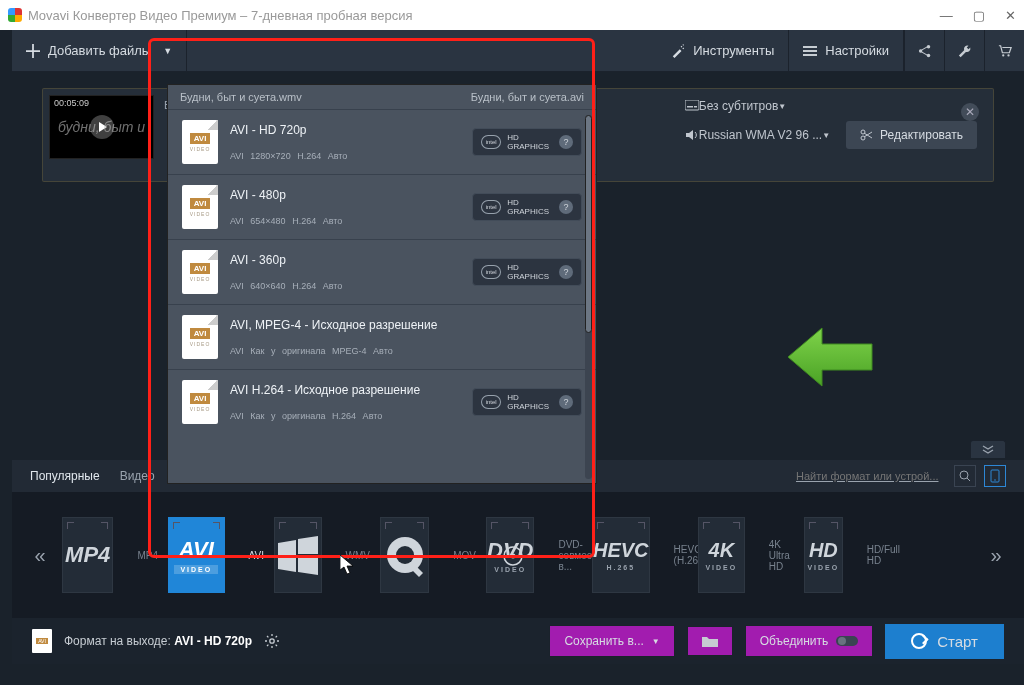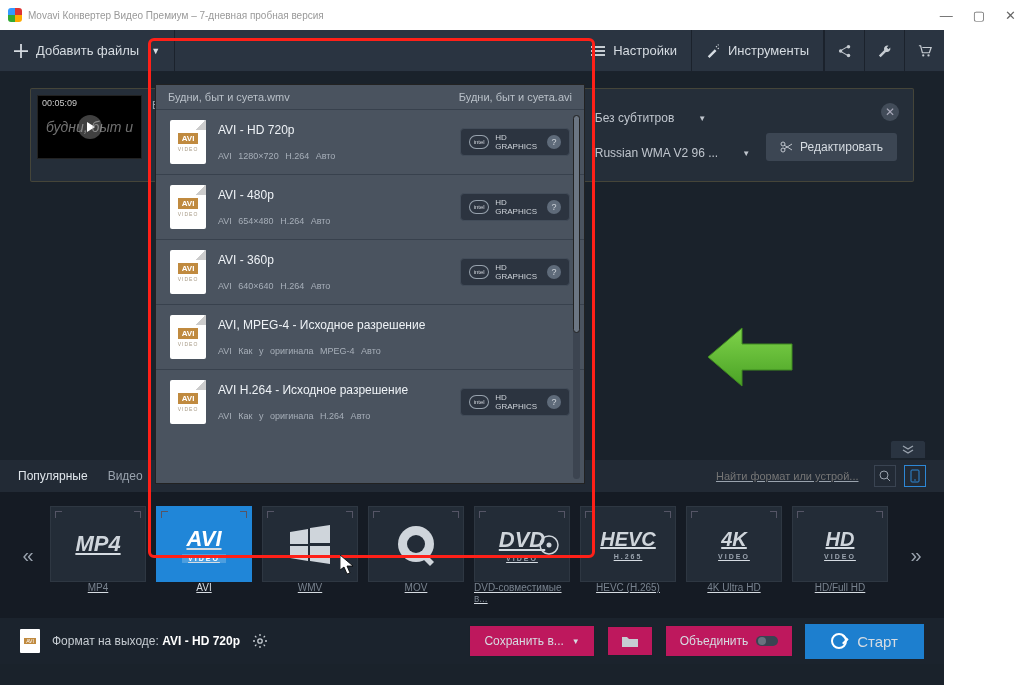--- a/index.html
+++ b/index.html
@@ -1,23 +1,23 @@
 <!DOCTYPE html>
 <html><head>
 <meta charset="utf-8">
 <style>
   * { box-sizing: border-box; margin: 0; padding: 0; font-family: "Segoe UI", Arial, sans-serif; }
   html, body { width: 1024px; height: 685px; background: #fff; overflow: hidden; }
   .window-chrome { height: 30px; background: #fff; display: flex; align-items: center; padding: 0 8px; gap: 6px; }
   .logo { width: 14px; height: 14px; background:
     conic-gradient(#d33 0 25%, #fa0 0 50%, #3a3 0 75%, #39f 0 100%); border-radius: 3px; }
-  .title { font-size: 10px; color: #999; text-align: center; }
+  .title { font-size: 13px; color: #999; text-align: center; }
   .chrome-btns { margin-left: auto; display: flex; gap: 20px; font-size: 13px; color: #666; }
 
-  .app { position: relative; width: 944px; height: 655px; background: #1a222b; color: #d6dce2; overflow: hidden; }
+  .app { position: relative; width: 1024px; height: 655px; background: #1a222b; color: #d6dce2; overflow: hidden; padding-left: 12px; }
 
   
   .toolbar { height: 42px; background: #2a3441; display: flex; align-items: stretch; border-bottom: 1px solid #1b222c;}
   .tb-btn { padding: 0 14px; display:flex; align-items:center; gap:8px; font-size: 13px; color:#d6dce2; border-right:1px solid #1b222c; cursor:pointer;}
   .tb-btn svg, .tb-btn .ico { width:14px; height:14px; fill:#d6dce2; }
   .spacer { flex:1; }
   .tb-icon { width:40px; display:flex; align-items:center; justify-content:center; border-left:1px solid #1b222c; cursor:pointer;}
   .tb-icon svg { width:14px;height:14px;fill:#c6ccd2;}
 
   
@@ -27,21 +27,21 @@
   .file-row { position:absolute; left:30px; top:16px; right:30px; height:94px;
     border:1px solid #c8a43a33; border-radius:2px; background:#252e39; display:flex; align-items:flex-start; padding:6px; gap:10px;}
   .thumb { position:relative; width:105px; height:64px; background:#000; display:flex; align-items:center; justify-content:center; border:1px solid #222;}
   .thumb .tc { position:absolute; top:2px; left:4px; font-size:9px; color:#ccc;}
   .thumb .ghost { position:absolute; font-size:14px; color:#bbb; opacity:.6; font-style:italic;}
   .thumb .play { width:24px;height:24px; border-radius:12px; background:rgba(128,128,128,.5); display:flex;align-items:center;justify-content:center;}
   .thumb .play::after { content:""; border-left:8px solid #fff; border-top:5px solid transparent; border-bottom:5px solid transparent; margin-left:2px;}
   .row-main { flex:1; padding:4px 0;}
   .row-titles { display:flex; gap:16px; font-size:11px; color:#9aa3ae;}
   .row-right { padding:4px 10px; display:flex; flex-direction:column; gap:8px; align-items:flex-start;}
-  .pill { display:flex; align-items:center; gap:24px; font-size:12px; color:#c0c6ce;margin-top:12px;}
+  .pill { display:flex; align-items:center; gap:0; font-size:12px; color:#c0c6ce;}
   .edit-btn { background:#3c4653; padding:7px 14px; border-radius:3px; font-size:12px; display:flex; gap:8px; align-items:center; cursor:pointer;}
   .close-x { position:absolute; right:14px; top:14px; width:18px; height:18px; border-radius:9px; background:#424c59; display:flex;align-items:center;justify-content:center; font-size:12px; color:#aab; cursor:pointer;}
 
   
   .big-arrow { position:absolute; right:150px; top:250px; }
 
   
   .tabbar { position:absolute; left:0; right:0; bottom:0; height:32px; background:#222a35; display:flex; align-items:center; padding:0 18px; gap:20px; font-size:12px;}
   .tab { color:#9aa3ae; cursor:pointer;}
   .tab.active { color:#e0e6ec;}
@@ -67,21 +67,21 @@
   .intel-badge .intel-ring { width:20px;height:14px; border:1px solid #96a1ac; border-radius:50%/70%; display:flex;align-items:center;justify-content:center; font-size:6px;}
   .intel-badge .q { width:14px;height:14px; border-radius:7px; background:#5f6b7a; display:flex;align-items:center;justify-content:center; font-size:9px; margin-left:4px;}
   .preset-scroll { position:absolute; right:4px; top:30px; bottom:4px; width:7px; background:#3c4450; border-radius:4px;}
   .preset-scroll .thumb { position:absolute; top:0; left:0; right:0; height:60%; background:#6c7683; border-radius:4px;}
 
   .red-rect { position:absolute; left:148px; top:8px; width:447px; height:520px; border:3px solid #ff2018; border-radius:6px; z-index:30; pointer-events:none;}
 
   
   .carousel { height:126px; background:#151b24; display:flex; align-items:center; padding:0 16px; gap:10px;}
   .car-arrow { width:24px; display:flex; justify-content:center; font-size:20px; color:#9aa3ae; cursor:pointer;}
-  .tile { width:96px; display:flex; flex-direction:column; align-items:center; gap:0; cursor:pointer;text-decoration:underline;}
+  .tile { width:96px; display:flex; flex-direction:row; align-items:center; gap:24px; cursor:pointer;}
   .tile .box { width:96px; height:76px; background:#232c37; border:1px solid #2e3742; display:flex; align-items:center; justify-content:center; font-weight:bold; position:relative;}
   .tile .box::before { content:""; position:absolute; top:4px; left:4px; width:6px;height:6px; border-top:1px solid #556; border-left:1px solid #556;}
   .tile .box::after { content:""; position:absolute; top:4px; right:4px; width:6px;height:6px; border-top:1px solid #556; border-right:1px solid #556;}
   .tile .lbl { font-size:10px; color:#78828e;}
   .tile.active .box { background:#2086d8; border-color:#2086d8; }
   .tile.active .lbl { color:#d6dce2;}
   .box .big { font-size:20px; color:#cfd5db; font-style:italic; }
   .box .big.mp4 { font-size:22px; }
   .box .sub { font-size:7px; letter-spacing:2px; color:#9aa3ae; margin-top:2px;}
   .box.avib { flex-direction:column;}
@@ -91,21 +91,21 @@
   .box svg { fill:#cfd5db;}
 
   
   .bottom { height:46px; background:#1b232d; display:flex; align-items:center; padding:0 20px; gap:12px;}
   .small-file-ico { width:20px; height:24px; background:#fff; border-radius:1px; display:flex;align-items:center;justify-content:center;}
   .small-file-ico span{ font-size:5px; background:#c08a3f; color:#fff; padding:0 2px;}
   .bottom .out { font-size:12px; color:#c6ccd2;}
   .bottom .out b { color:#fff;}
   .gear { width:16px;height:16px; cursor:pointer;}
   .bottom .mid { flex:1;}
-  .btm-btn { padding:8px 14px; background:#be185d; font-size:12px; cursor:pointer; display:flex; gap:8px; align-items:center; border:1px solid #1a222b; }
+  .btm-btn { padding:8px 14px; background:#a21caf; font-size:12px; cursor:pointer; display:flex; gap:8px; align-items:center; border:1px solid #1a222b; }
   .start-btn { padding:9px 26px; background:#1d7fcf; font-size:15px; display:flex; align-items:center; gap:10px; cursor:pointer;}
   .start-btn .ring { width:16px;height:16px;border-radius:8px;border:2px solid #fff; position:relative;}
   .start-btn .ring::after{content:"";position:absolute;right:-2px;top:1px;width:5px;height:5px;border-top:2px solid #fff;border-right:2px solid #fff; transform:rotate(45deg);}
   .hamb { display:flex; flex-direction:column; gap:2px;}
   .hamb span{ width:14px;height:2px;background:#c6ccd2;}
 
   .cursor-fake { position:absolute; left:340px; top:525px; z-index:40; pointer-events:none;}
 </style>
 </head>
 <body>
@@ -125,32 +125,32 @@
   <div class="toolbar">
     <div class="tb-btn">
       <svg viewBox="0 0 16 16">
           <path d="M7 0h2v7h7v2H9v7H7V9H0V7h7z"></path>
         </svg>
       <span>Добавить файлы</span>
       <span style="font-size:9px;margin-left:4px;">▼</span>
     </div>
     <div class="spacer"></div>
     <div class="tb-btn">
+      <svg viewBox="0 0 16 16">
+          <path d="M2 14l8-8 2 2-8 8zM12 2l1 1-1 1-1-1zM15 5l-1 1-1-1 1-1zM14 0l1 2-2-1z"></path>
+        </svg>
+      <span>Инструменты</span>
+    </div>
+    <div class="tb-btn">
       <div class="hamb">
           <span></span>
           <span></span>
           <span></span>
         </div>
       <span>Настройки</span>
-    </div>
-    <div class="tb-btn">
-      <svg viewBox="0 0 16 16">
-          <path d="M2 14l8-8 2 2-8 8zM12 2l1 1-1 1-1-1zM15 5l-1 1-1-1 1-1zM14 0l1 2-2-1z"></path>
-        </svg>
-      <span>Инструменты</span>
     </div>
     <div class="tb-icon">
       <svg viewBox="0 0 16 16">
           <circle cx="3" cy="8" r="2"></circle>
           <circle cx="12" cy="3" r="2"></circle>
           <circle cx="12" cy="13" r="2"></circle>
           <path d="M4 7l7-4M4 9l7 4" stroke="#c6ccd2" stroke-width="1.2" fill="none"></path>
         </svg>
     </div>
     <div class="tb-icon">

